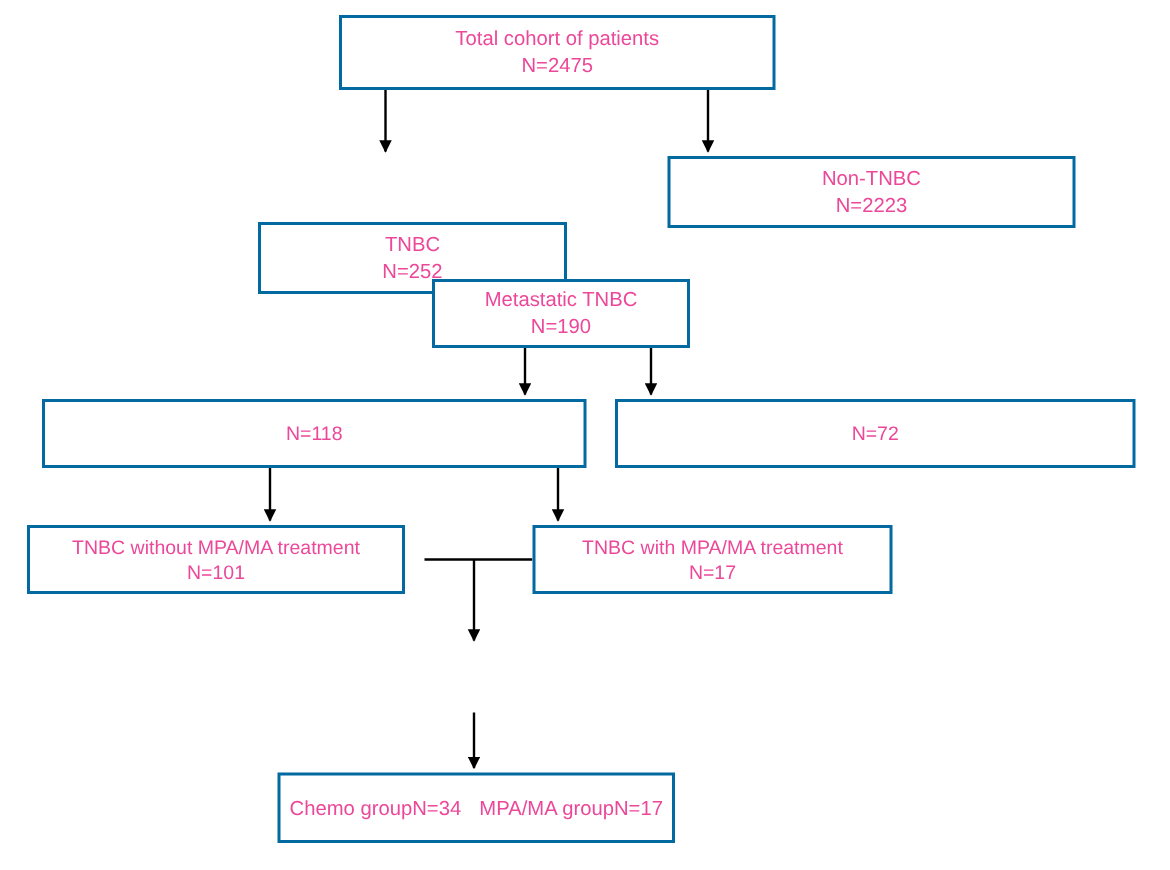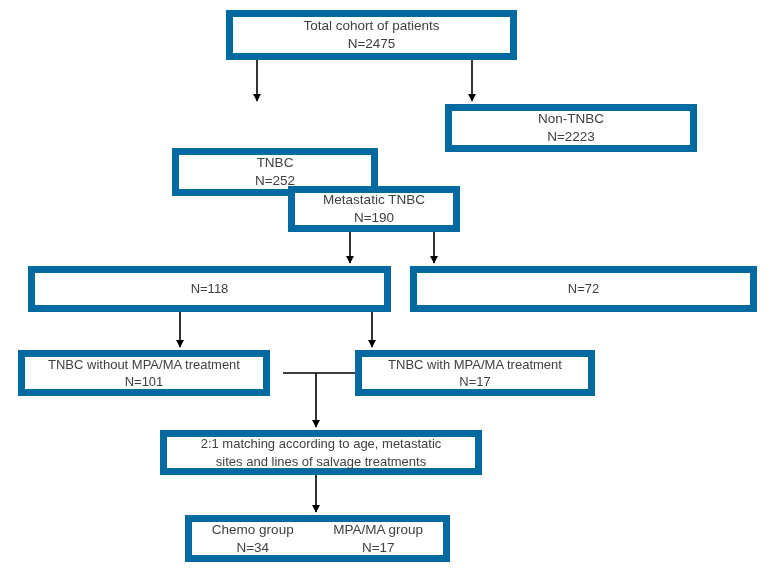--- a/index.html
+++ b/index.html
@@ -23,44 +23,44 @@
     position: absolute;
     left: 0;
     top: 0;
     width: 780px;
     height: 580px;
     pointer-events: none;
   }
   .node {
     position: absolute;
     box-sizing: border-box;
-    border: 7px solid #0369a1;
+    border: 2px solid #0369a1;
     background: #ffffff;
     display: flex;
     flex-direction: column;
     align-items: center;
     justify-content: center;
     text-align: center;
-    color: #404040;
+    color: #ec4899;
     font-size: 13.5px;
     line-height: 1.32;
     z-index: 2;
   }
   .node .line {
     display: block;
     white-space: nowrap;
   }
   .node.two-col {
     flex-direction: row;
     justify-content: space-around;
     align-items: center;
   }
   .node .col {
     display: flex;
-    flex-direction: column;
+    flex-direction: row;
     align-items: center;
     justify-content: center;
   }
   .node.wide-text { font-size: 13px; }
 </style>
 </head>
 <body>
 
 <div id="flow-root">
 
@@ -116,21 +116,21 @@
   <div class="node" style="left:226px; top:10px; width:291px; height:50px;">
     <span class="line">Total cohort of patients</span>
     <span class="line">N=2475</span>
   </div>
 
   <div class="node" style="left:172px; top:104px; width:206px; height:48px;margin-top:44px;">
     <span class="line">TNBC</span>
     <span class="line">N=252</span>
   </div>
 
-  <div class="node" style="left:445px; top:104px; width:252px; height:48px;">
+  <div class="node" style="left:445px; top:104px; width:272px; height:48px;">
     <span class="line">Non-TNBC</span>
     <span class="line">N=2223</span>
   </div>
 
 
   <div class="node" style="left:288px; top:186px; width:172px; height:46px;">
     <span class="line">Metastatic TNBC</span>
     <span class="line">N=190</span>
   </div>
 
@@ -145,24 +145,20 @@
   <div class="node wide-text" style="left:18px; top:350px; width:252px; height:46px;">
     <span class="line">TNBC without MPA/MA treatment</span>
     <span class="line">N=101</span>
   </div>
 
   <div class="node wide-text" style="left:355px; top:350px; width:240px; height:46px;">
     <span class="line">TNBC with MPA/MA treatment</span>
     <span class="line">N=17</span>
   </div>
 
-  <div class="node wide-text" style="left:160px; top:430px; width:322px; height:45px;">
-    <span class="line">2:1 matching according to age, metastatic</span>
-    <span class="line">sites and lines of salvage treatments</span>
-  </div>
 
   <div class="node two-col" style="left:185px; top:515px; width:265px; height:47px;">
     <div class="col">
       <span class="line">Chemo group</span>
       <span class="line">N=34</span>
     </div>
     <div class="col">
       <span class="line">MPA/MA group</span>
       <span class="line">N=17</span>
     </div>

